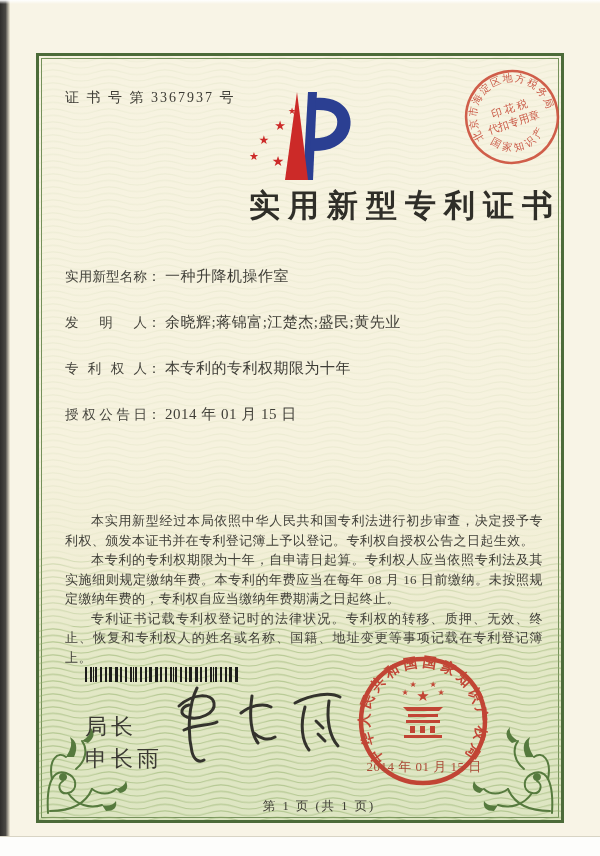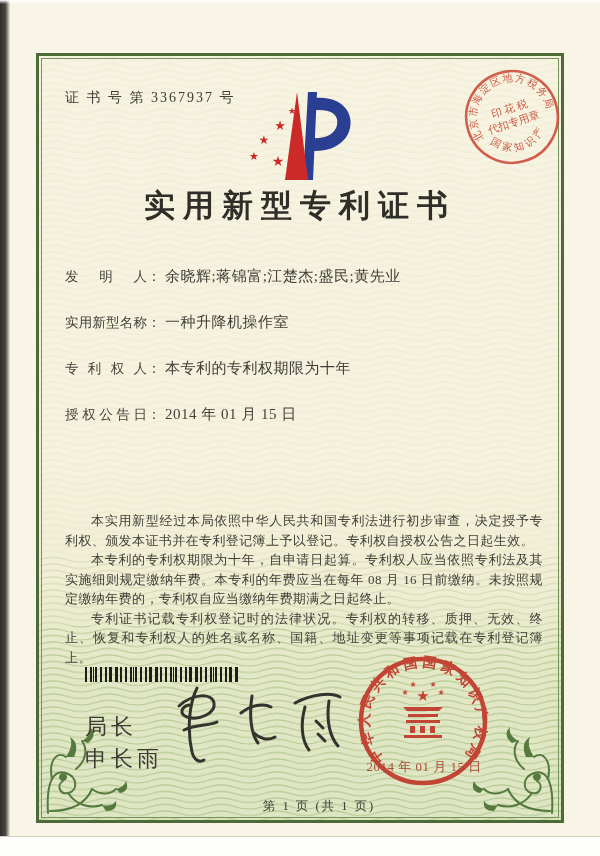--- a/index.html
+++ b/index.html
@@ -41,21 +41,21 @@
   .corner-flourish.right { right:3px; bottom:3px; transform:scaleX(-1); }
 
   .cert-number {
     position:absolute; left:26px; top:33px;
     font-size:14px; letter-spacing:2px; color:#3d3c35;text-align:right;
   }
   .logo { position:absolute; left:201px; top:32px; width:120px; height:98px; }
 
   .cert-title {
     position:absolute; left:0; top:129px; width:100%;
-    text-align:center; font-size:31px; font-weight:600;
+    text-align:right; font-size:31px; font-weight:600;
     letter-spacing:8px; color:#2f2e28;
   }
 
   .fields { position:absolute; left:26px; top:209px; width:470px; }
   .field-row { line-height:22px; margin-bottom:23px; white-space:nowrap; color:#44433c; }
   .field-label {
     display:inline-block; width:82px; font-size:13.5px;
     text-align:justify; text-align-last:justify; vertical-align:baseline; color:#45443d;
   }
   .field-colon { font-size:14px; margin-right:4px; }
@@ -159,24 +159,24 @@
       <text x="24" y="56" font-size="12">★</text>
       <text x="14" y="72" font-size="11">★</text>
       <text x="38" y="78" font-size="14">★</text>
     </g>
   </svg>
 
   <div class="cert-title">实用新型专利证书</div>
 
   <div class="fields">
     <div class="field-row">
+      <span class="field-label">实用新型名称</span><span class="field-colon">：</span><span class="field-value">一种升降机操作室</span>
+    </div>
+    <div class="field-row">
       <span class="field-label">发明人</span><span class="field-colon">：</span><span class="field-value">余晓辉;蒋锦富;江楚杰;盛民;黄先业</span>
-    </div>
-    <div class="field-row">
-      <span class="field-label">实用新型名称</span><span class="field-colon">：</span><span class="field-value">一种升降机操作室</span>
     </div>
     <div class="field-row">
       <span class="field-label">专利权人</span><span class="field-colon">：</span><span class="field-value">本专利的专利权期限为十年</span>
     </div>
     <div class="field-row">
       <span class="field-label">授权公告日</span><span class="field-colon">：</span><span class="field-value">2014 年 01 月 15 日</span>
     </div>
   </div>
 
   <div class="body-text">

